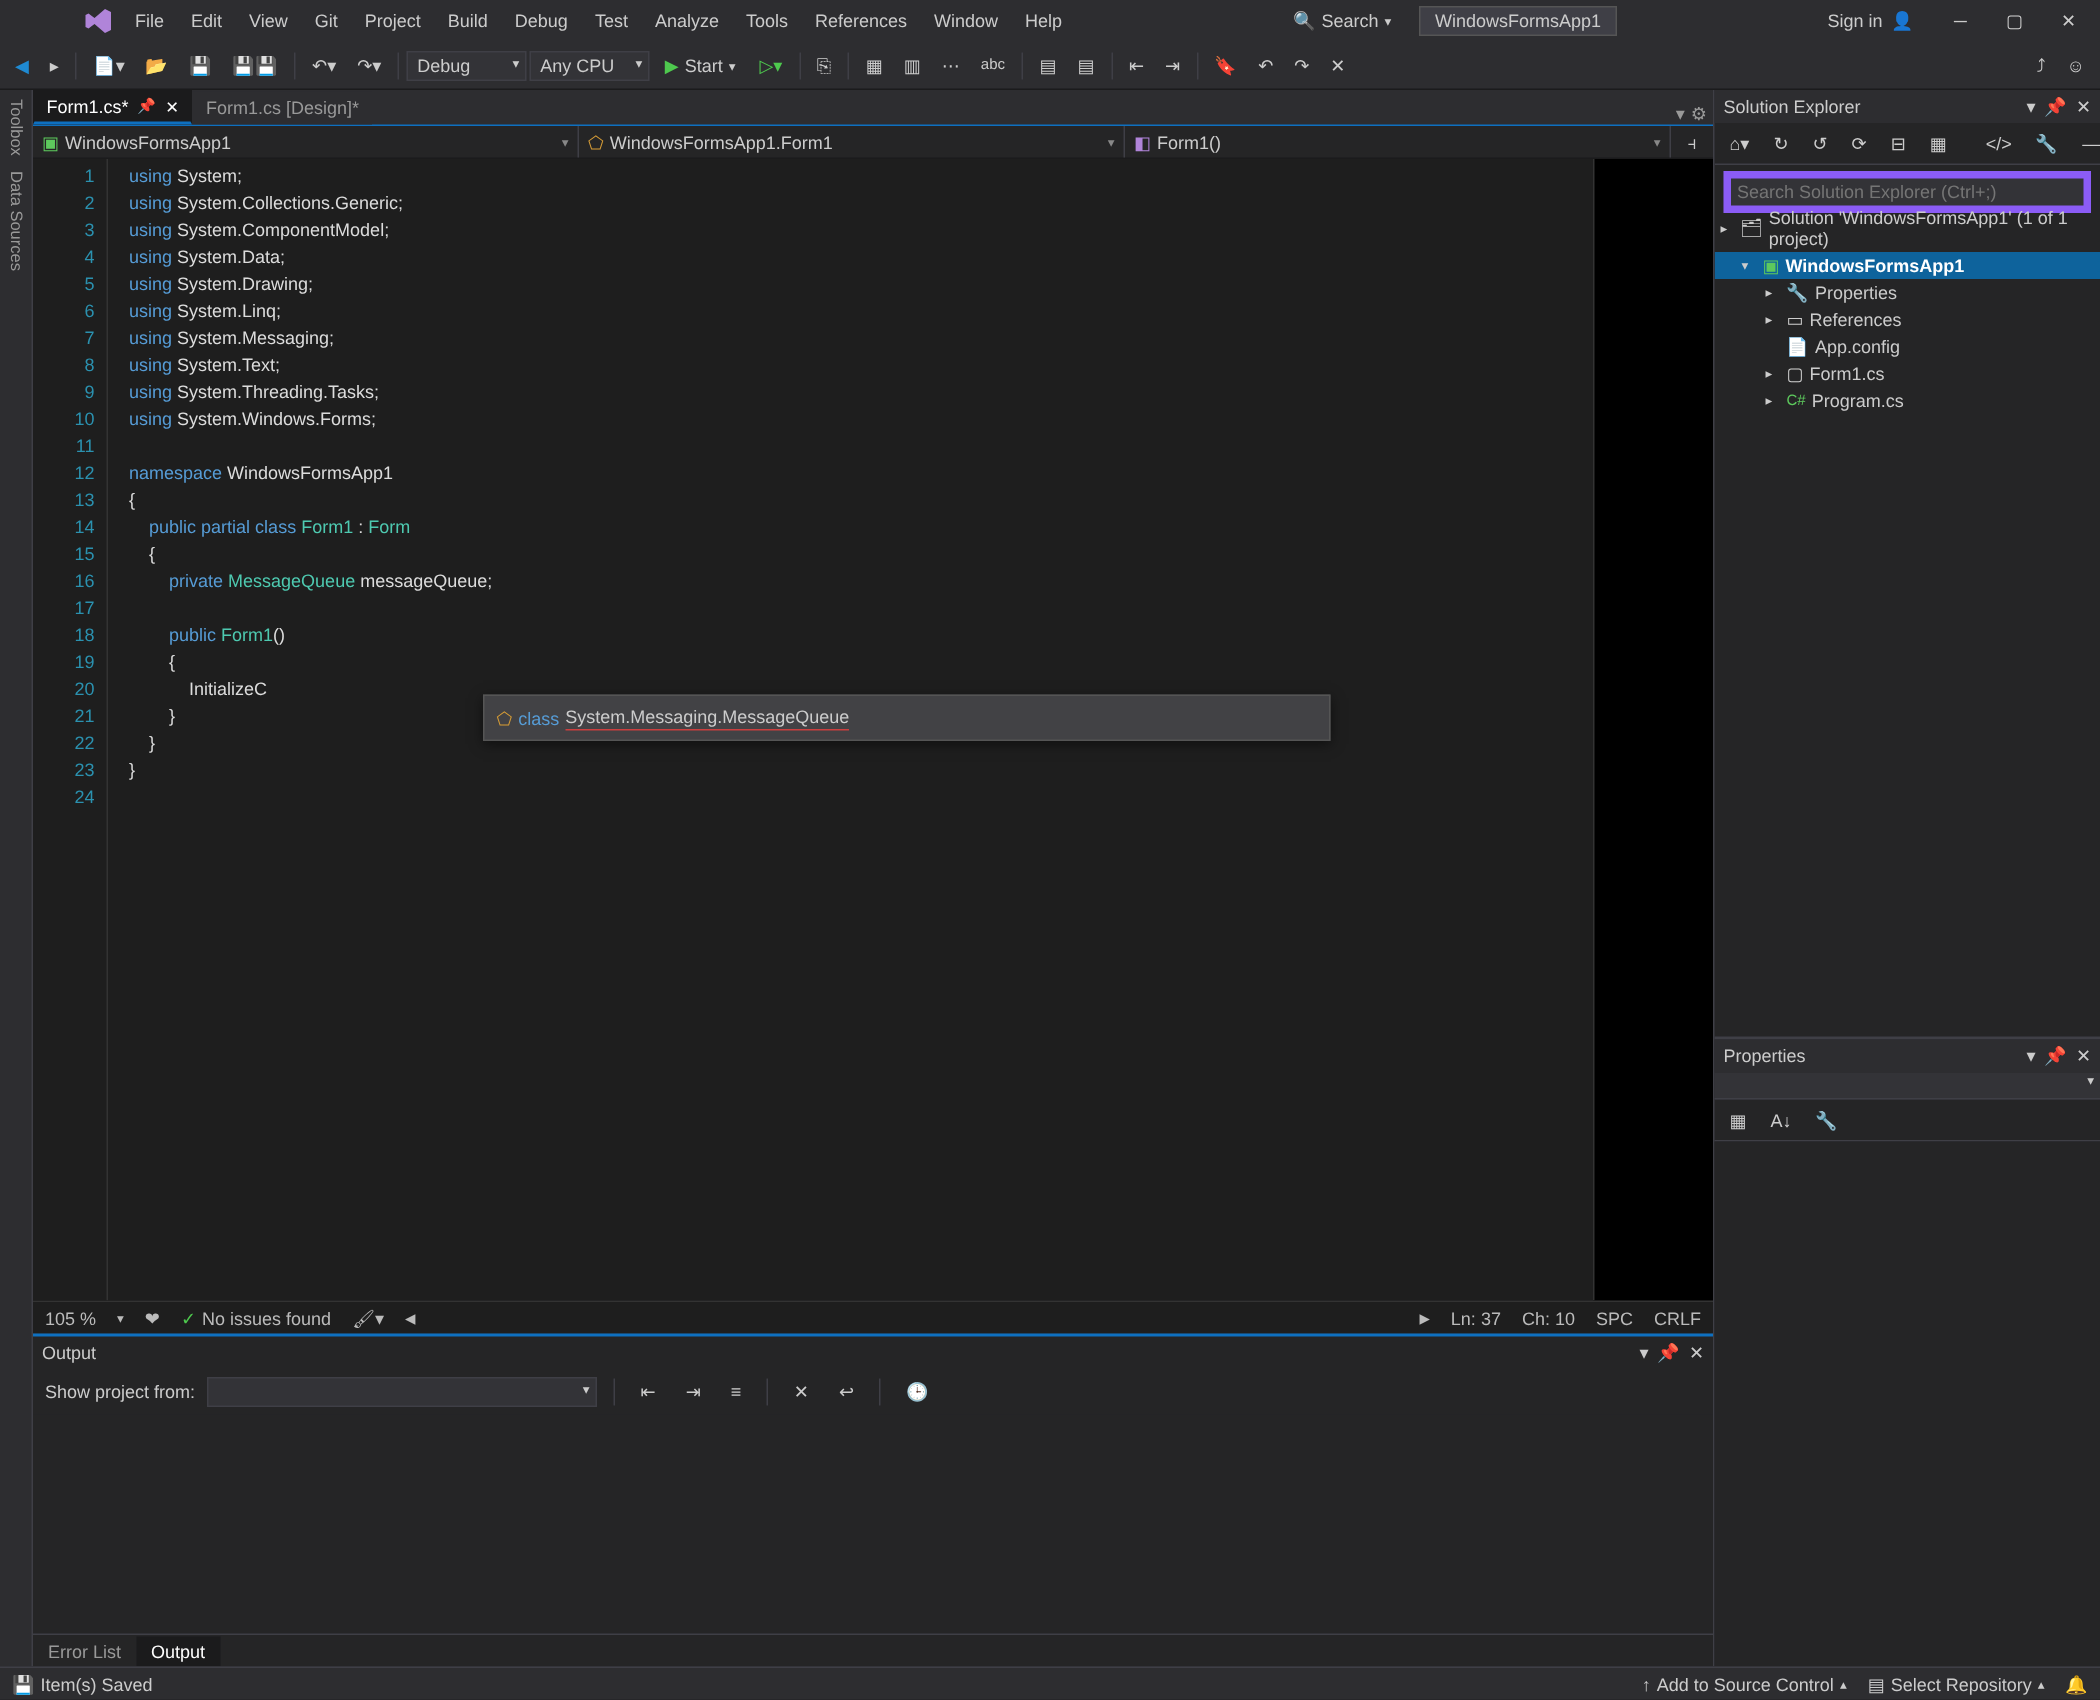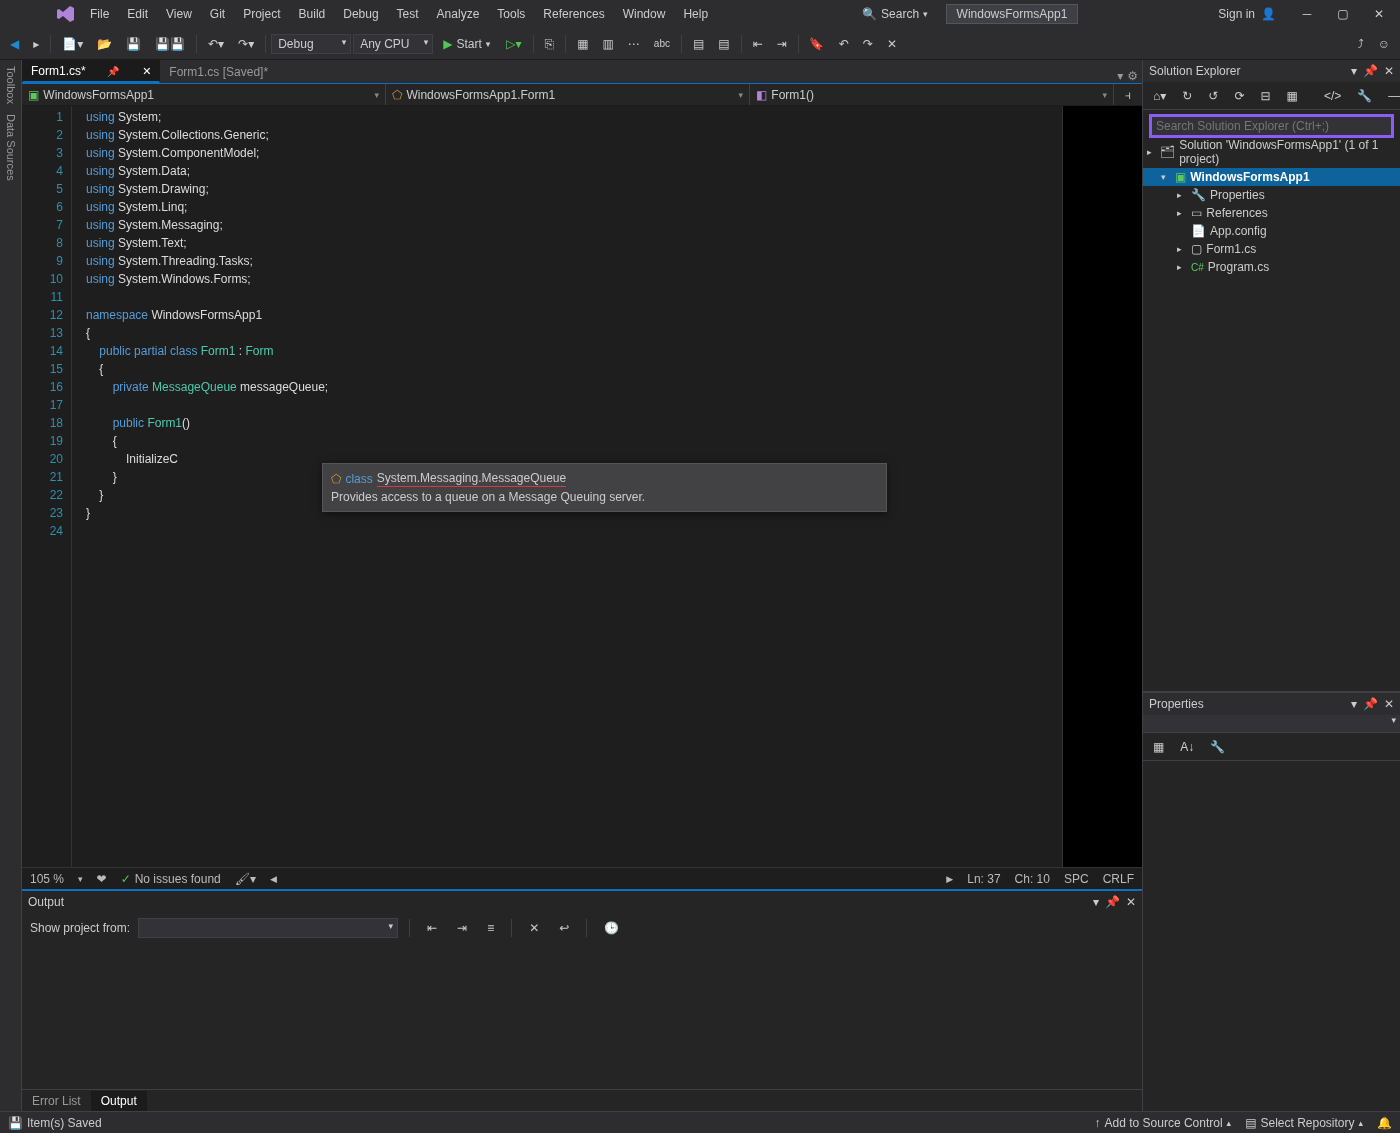--- a/index.html
+++ b/index.html
@@ -19,21 +19,21 @@
 .tb-sep { width:1px; height:18px; background:#3f3f46; margin:0 3px; }
 .tb-combo { background:#333337; border:1px solid #3f3f46; padding:2px 18px 2px 6px; position:relative; min-width:80px; }
 .tb-combo::after { content:"▾"; position:absolute; right:4px; font-size:9px; }
 .start-btn { display:flex; align-items:center; gap:4px; padding:2px 8px; cursor:pointer; }
 .play { color:#4ec94e; }
 .main { flex:1; display:flex; overflow:hidden; }
 .left-rail { width:22px; background:#2d2d30; border-right:1px solid #3f3f46; display:flex; flex-direction:column; align-items:center; padding-top:6px; gap:10px; color:#999; }
 .left-rail span { writing-mode:vertical-rl; font-size:11px; cursor:pointer; }
 .editor-area { flex:1; display:flex; flex-direction:column; overflow:hidden; }
 .doctabs { height:24px; background:#2d2d30; display:flex; align-items:flex-end; border-bottom:1px solid #0e70c0; }
-.doctab { padding:3px 8px; display:flex; align-items:center; gap:22px; background:#2d2d30; border:1px solid transparent; cursor:pointer; color:#999; }
+.doctab { padding:3px 8px; display:flex; align-items:center; gap:6px; background:#2d2d30; border:1px solid transparent; cursor:pointer; color:#999; }
 .doctab.active { background:#1b1b1c; color:#fff; border-bottom:2px solid #0e70c0; }
 .doctab .close { font-size:11px; }
 .doctabs .spacer { flex:1; }
 .doctabs .wintools { display:flex; gap:4px; padding-right:4px; color:#999; }
 .navbar { height:22px; background:#252526; display:flex; border-bottom:1px solid #1b1b1c; }
 .navcombo { flex:1; padding:2px 6px; border-right:1px solid #3f3f46; display:flex; align-items:center; gap:4px; position:relative; }
 .navcombo::after { content:"▾"; position:absolute; right:6px; font-size:9px; color:#888; }
 .editor-body { flex:1; display:flex; background:#1e1e1e; position:relative; overflow:hidden; }
 .gutter { width:50px; background:#1e1e1e; text-align:right; padding:2px 8px 0 0; color:#2b91af; font-family:Consolas,monospace; font-size:13px; line-height:18px; border-right:1px solid #333; }
 .fold { width:14px; background:#1e1e1e; }
@@ -54,21 +54,21 @@
 .output-combo { background:#333337; border:1px solid #3f3f46; width:260px; height:20px; position:relative; }
 .output-combo::after { content:"▾"; position:absolute; right:4px; top:2px; font-size:9px; }
 .output-body { flex:1; background:#252526; }
 .output-tabs { height:22px; display:flex; align-items:flex-end; border-top:1px solid #3f3f46; }
 .out-tab { padding:3px 10px; color:#999; cursor:pointer; }
 .out-tab.active { background:#1b1b1c; color:#fff; }
 .right-panels { width:258px; display:flex; flex-direction:column; background:#252526; border-left:1px solid #3f3f46; }
 .panel-title { height:22px; background:#2d2d30; display:flex; align-items:center; padding:0 6px; justify-content:space-between; }
 .panel-toolbar { height:28px; display:flex; align-items:center; gap:4px; padding:0 4px; border-bottom:1px solid #3f3f46; }
 .panel-search { height:24px; padding:4px 6px; }
-.panel-search input { width:100%; background:#333337; border:3px solid #8b5cf6; color:#5eead4; padding:2px 4px; font-size:12px; }
+.panel-search input { width:100%; background:#333337; border:5px solid #8b5cf6; color:#5eead4; padding:2px 4px; font-size:12px; }
 .tree { flex:1; padding:2px 0; overflow:auto; }
 .tree-item { display:flex; align-items:center; gap:4px; padding:2px 4px; cursor:pointer; }
 .tree-item.selected { background:#0e639c; color:#fff; }
 .indent-1 { padding-left:18px; }
 .indent-2 { padding-left:34px; }
 .twisty { width:10px; font-size:9px; color:#ccc; }
 .properties { flex:0 0 420px; border-top:2px solid #3f3f46; display:flex; flex-direction:column; }
 .prop-body { flex:1; background:#252526; }
 .statusbar { height:22px; background:#007acc; display:flex; align-items:center; padding:0 8px; color:#fff; gap:14px; }
 .statusbar.dark { background:#2d2d30; color:#ccc; border-top:1px solid #3f3f46; }
@@ -170,21 +170,21 @@
 
   <div class="editor-area">
 
     <div class="doctabs">
       <div class="doctab active">
         <span>Form1.cs*</span>
         <span style="font-size:10px">📌</span>
         <span class="close">✕</span>
       </div>
       <div class="doctab">
-        <span>Form1.cs [Saved]*</span>
+        <span>Form1.cs [Design]*</span>
       </div>
       <div class="spacer"></div>
       <div class="wintools">
         <span>▾</span>
         <span>⚙</span>
       </div>
     </div>
 
     <div class="navbar">
       <div class="navcombo">
@@ -232,21 +232,20 @@
       <div class="fold"></div>
       <div class="code" id="code"><div><span class="kw">using</span> System;</div><div><span class="kw">using</span> System.Collections.Generic;</div><div><span class="kw">using</span> System.ComponentModel;</div><div><span class="kw">using</span> System.Data;</div><div><span class="kw">using</span> System.Drawing;</div><div><span class="kw">using</span> System.Linq;</div><div><span class="kw">using</span> System.Messaging;</div><div><span class="kw">using</span> System.Text;</div><div><span class="kw">using</span> System.Threading.Tasks;</div><div><span class="kw">using</span> System.Windows.Forms;</div><div>&nbsp;</div><div><span class="kw">namespace</span> WindowsFormsApp1</div><div>{</div><div>    <span class="kw">public</span> <span class="kw">partial</span> <span class="kw">class</span> <span class="type">Form1</span> : <span class="type">Form</span></div><div>    {</div><div>        <span class="kw">private</span> <span class="type">MessageQueue</span> messageQueue;</div><div>&nbsp;</div><div>        <span class="kw">public</span> <span class="type">Form1</span>()</div><div>        {</div><div>            InitializeC</div><div>        }</div><div>    }</div><div>}</div><div>&nbsp;</div></div>
       <div class="minimap"></div>
 
       <div class="tooltip">
         <div class="head">
           <span style="color:#d49b36">⬠</span>
           <span class="kw">class</span>
           <span class="underline" style="color:#ccc">System.Messaging.MessageQueue</span>
         </div>
-        <div style="color:#ccc;margin-top:2px">Provides access to a queue on a Message Queuing server.</div>
       </div>
     </div>
 
     <div class="editor-status">
       <span>105 %</span>
       <span style="font-size:9px">▾</span>
       <span>❤</span>
       <span class="issue-ok">No issues found</span>
       <span>🖌▾</span>
       <span style="font-size:9px">◀</span>

